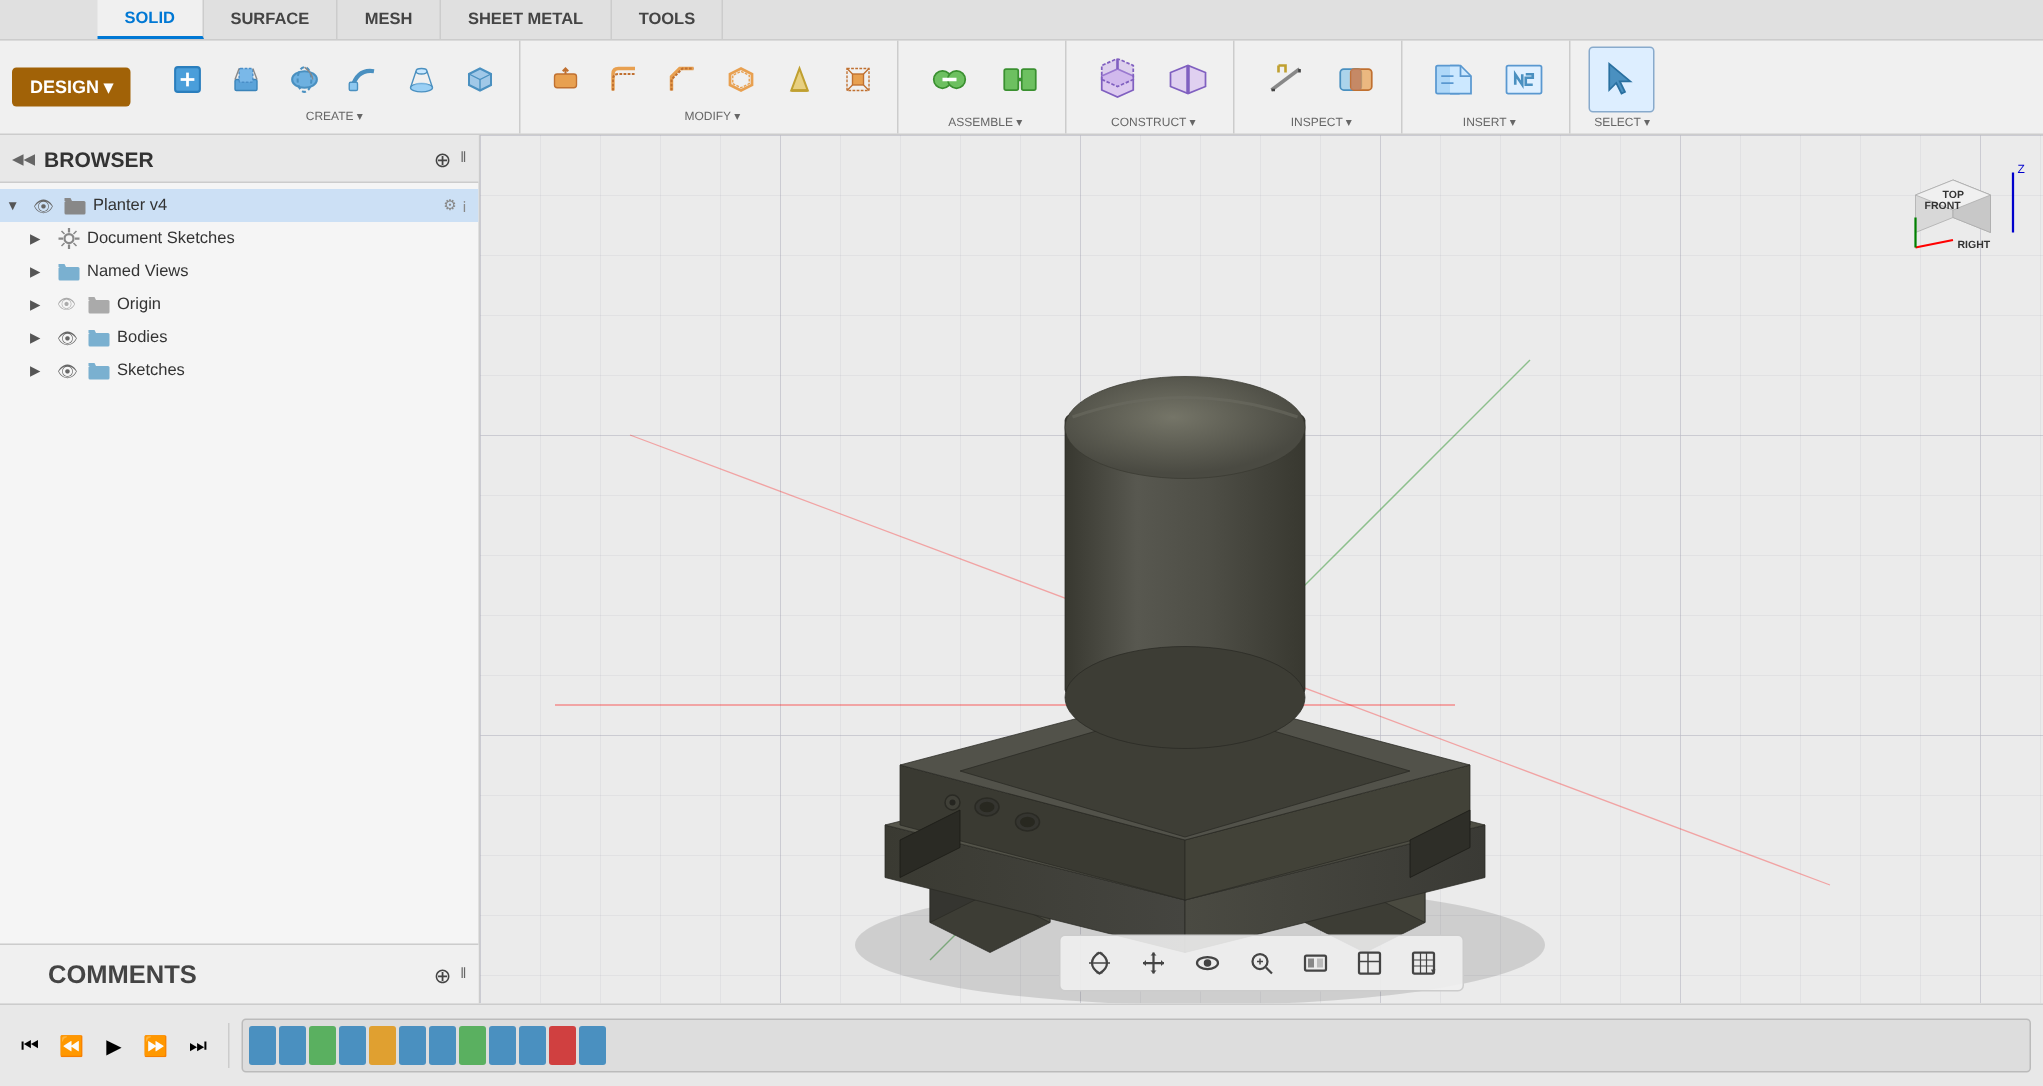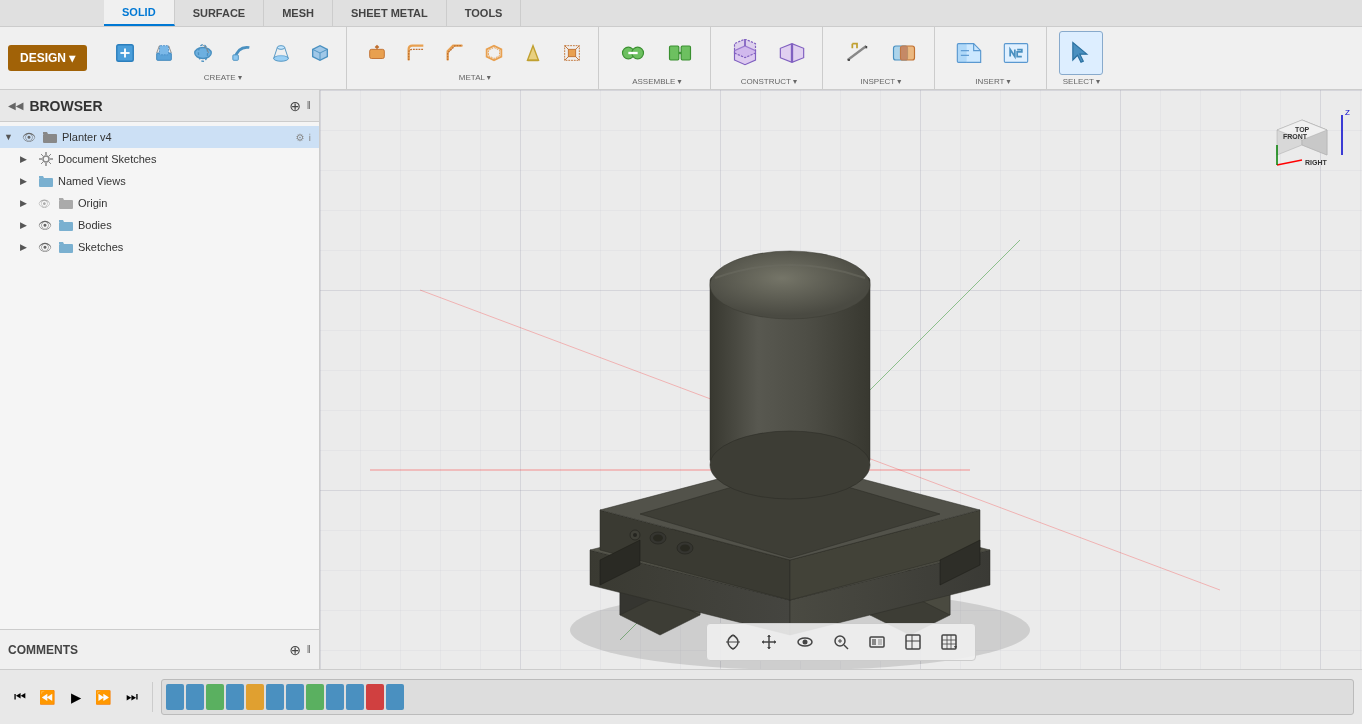--- a/index.html
+++ b/index.html
@@ -8,21 +8,21 @@
     
     #toolbar {
       position: absolute; top: 0; left: 0; right: 0; height: 90px;
       background: #f0f0f0; border-bottom: 1px solid #ccc;
       display: flex; flex-direction: column;
     }
 
     #tab-bar {
       display: flex; height: 28px;
       background: #e0e0e0; border-bottom: 1px solid #ccc;
-      padding-left: 104px; gap: 0;
+      padding-left: 65px; gap: 0;
     }
 
     .tab {
       padding: 4px 18px; font-size: 11px; cursor: pointer;
       border-right: 1px solid #ccc; color: #444; text-transform: uppercase;
       font-weight: bold; height: 100%; display: flex; align-items: center;
     }
     .tab.active {
       background: #f0f0f0; color: #0078d4; border-bottom: 2px solid #0078d4;
     }
@@ -85,21 +85,21 @@
     }
     .tree-item.selected { background: #cce0f5; }
     .tree-arrow { width: 14px; font-size: 9px; color: #555; flex-shrink: 0; }
     .tree-label { flex: 1; font-size: 11px; }
 
     
     #comments-panel {
       height: 40px; border-top: 1px solid #ccc; background: #f0f0f0;
       display: flex; align-items: center; padding: 0 8px; gap: 6px;
     }
-    #comments-label { font-size: 12px; font-weight: bold; color: #444; flex: 1; text-transform: uppercase; }
+    #comments-label { font-size: 17px; font-weight: bold; color: #444; flex: 1; text-transform: uppercase; margin-left: 24px; }
 
     
     #viewport {
       position: absolute; top: 90px; left: 320px; right: 0; bottom: 55px;
       background: #f0f0f0; overflow: hidden;
     }
 
     
     #view-cube {
       position: absolute; top: 20px; right: 20px; width: 80px; height: 80px;
@@ -251,21 +251,21 @@
         </button>
         <button class="tool-btn">
           <svg viewBox="0 0 24 24" fill="none">
             <rect x="8" y="8" width="8" height="8" fill="#e8a050" stroke="#c07030"></rect>
             <rect x="4" y="4" width="16" height="16" fill="none" stroke="#c07030" stroke-dasharray="2,1"></rect>
             <path d="M4 4 L8 8 M20 4 L16 8 M4 20 L8 16 M20 20 L16 16" stroke="#c07030" stroke-width="1"></path>
           </svg>
         </button>
       </div>
       <div class="tool-group-label">
-        <span>METAL ▾</span>
+        <span>MODIFY ▾</span>
       </div>
     </div>
 
     <div class="tool-group">
       <div class="tool-group-inner">
         <button class="tool-btn large">
           <svg viewBox="0 0 24 24" fill="none">
             <circle cx="8" cy="12" r="5" fill="#6dc060" stroke="#3a9030"></circle>
             <circle cx="16" cy="12" r="5" fill="#6dc060" stroke="#3a9030"></circle>
             <line x1="8" y1="12" x2="16" y2="12" stroke="white" stroke-width="2"></line>

